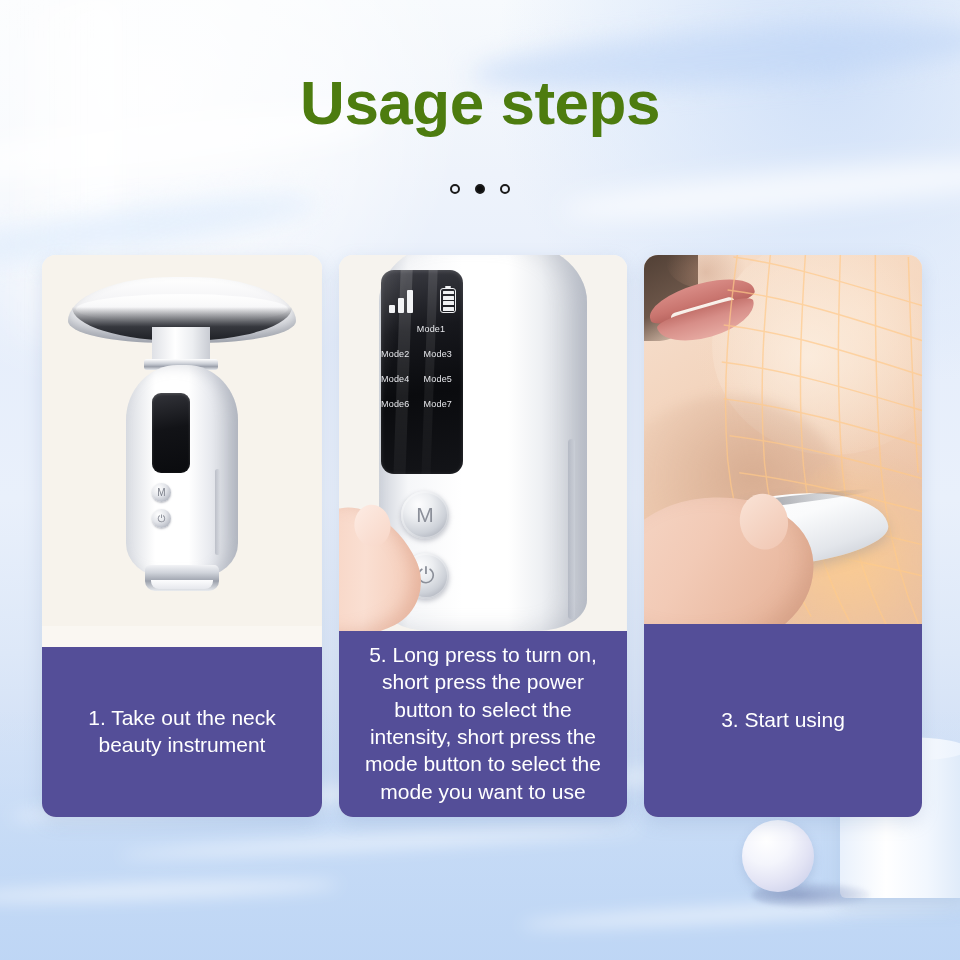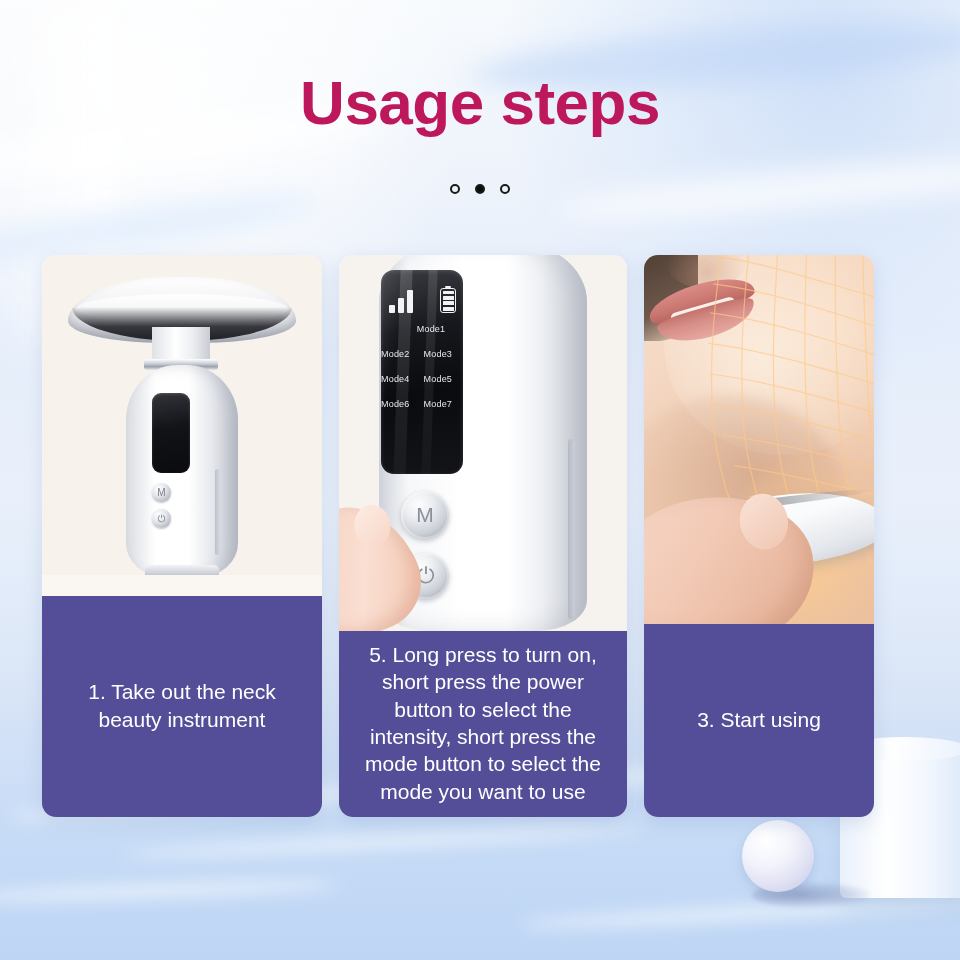--- a/index.html
+++ b/index.html
@@ -126,21 +126,21 @@
     left: 0; right: 0; top: 0;
     height: 240px;
   }
   .page-title {
     position: absolute;
     left: 0; right: 0; top: 72px;
     text-align: center;
     font-size: 62px;
     font-weight: bold;
     letter-spacing: -0.5px;
-    color: #be185d;
+    color: #4d7c0f;
     line-height: 1;
   }
   .dots {
     position: absolute;
     left: 0; right: 0; top: 184px;
     display: flex;
     justify-content: center;
     align-items: center;
     gap: 15px;
   }
@@ -167,21 +167,21 @@
     position: relative;
     border-radius: 14px;
     overflow: hidden;
     background: #faf7f2;
     box-shadow: 0 6px 18px rgba(120,145,185,0.22);
     display: flex;
     flex-direction: column;
   }
   .card.c1 { width: 280px; }
   .card.c2 { width: 288px; }
-  .card.c3 { width: 230px; }
+  .card.c3 { width: 278px; }
 
   .card-photo {
     position: relative;
     flex: 1 1 auto;
     overflow: hidden;
   }
   .card.c1 .card-photo { background: #f7f3ec; }
   .card.c2 .card-photo { background: #f6f3ee; }
 
   .card-caption {
@@ -189,21 +189,21 @@
     color: #ffffff;
     text-align: center;
     font-size: 21px;
     line-height: 1.30;
     padding: 14px 10px 16px;
     display: flex;
     align-items: center;
     justify-content: center;
     box-sizing: border-box;
   }
-  .card.c1 .card-caption { height: 221px; margin-top: 21px; }
+  .card.c1 .card-caption { height: 170px; margin-top: 21px; }
   .card.c2 .card-caption { height: 186px; }
   .card.c3 .card-caption { height: 193px; }
   .caption-text { white-space: pre-line; }
 
   
   .dev1 {
     position: absolute;
     left: 50%;
     top: 22px;
     transform: translateX(-50%);

